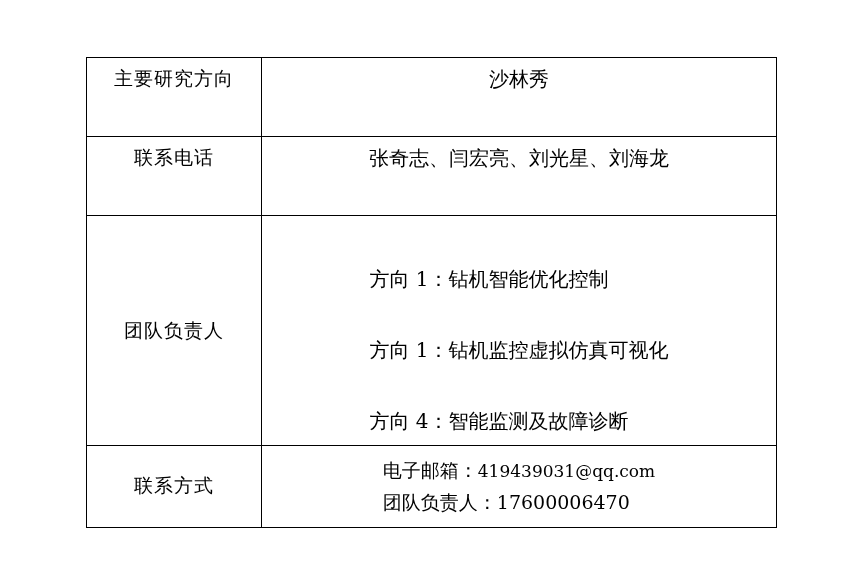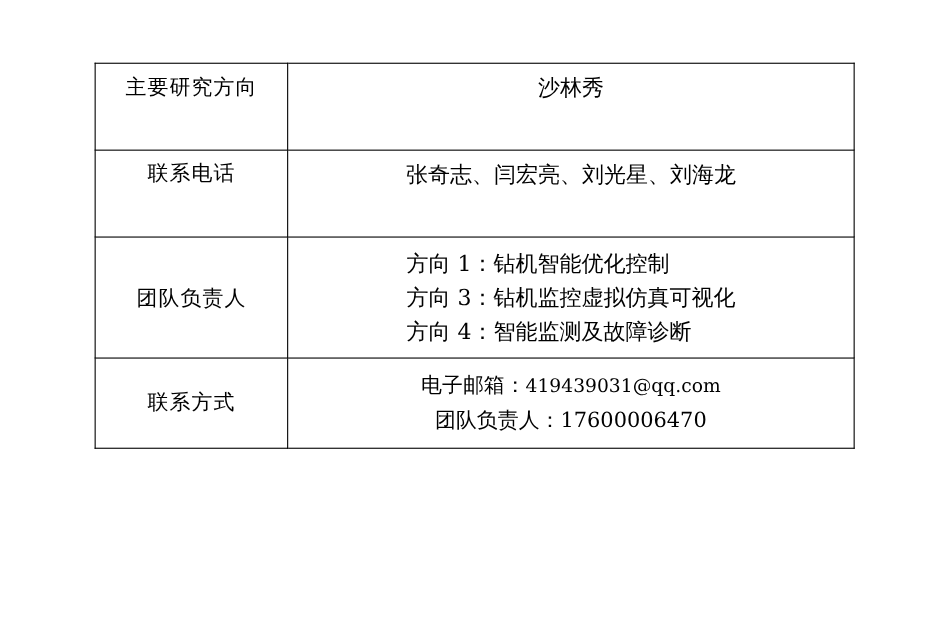--- a/index.html
+++ b/index.html
@@ -62,24 +62,25 @@
   }
   .directions {
     text-align: left;
     display: inline-block;
     margin: 0 auto;
   }
   .directions .line {
     font-size: 20px;
     line-height: 1.55;
     white-space: nowrap;
+    margin-top: 40px;
   }
   .contact {
     display: inline-block;
-    text-align: center;
+    text-align: left;
     margin: 0 auto;
   }
   .contact .line {
     font-size: 19px;
     line-height: 1.7;
     white-space: nowrap;
   }
   .contact .mono {
     font-family: "DejaVu Serif", "Liberation Serif", serif;
     font-size: 17px;
@@ -111,21 +112,21 @@
         </td>
       </tr>
       <tr class="row-directions">
         <td class="col-label">
           <div class="label-cell">团队负责人</div>
         </td>
         <td class="col-value">
           <div class="value-cell center-wrap">
             <div class="directions">
               <div class="line">方向 1：钻机智能优化控制</div>
-              <div class="line">方向 3：钻机监控虚拟仿真可视化</div>
+              <div class="line">方向 1：钻机监控虚拟仿真可视化</div>
               <div class="line">方向 4：智能监测及故障诊断</div>
             </div>
           </div>
         </td>
       </tr>
       <tr class="row-contact">
         <td class="col-label">
           <div class="label-cell">联系方式</div>
         </td>
         <td class="col-value">

